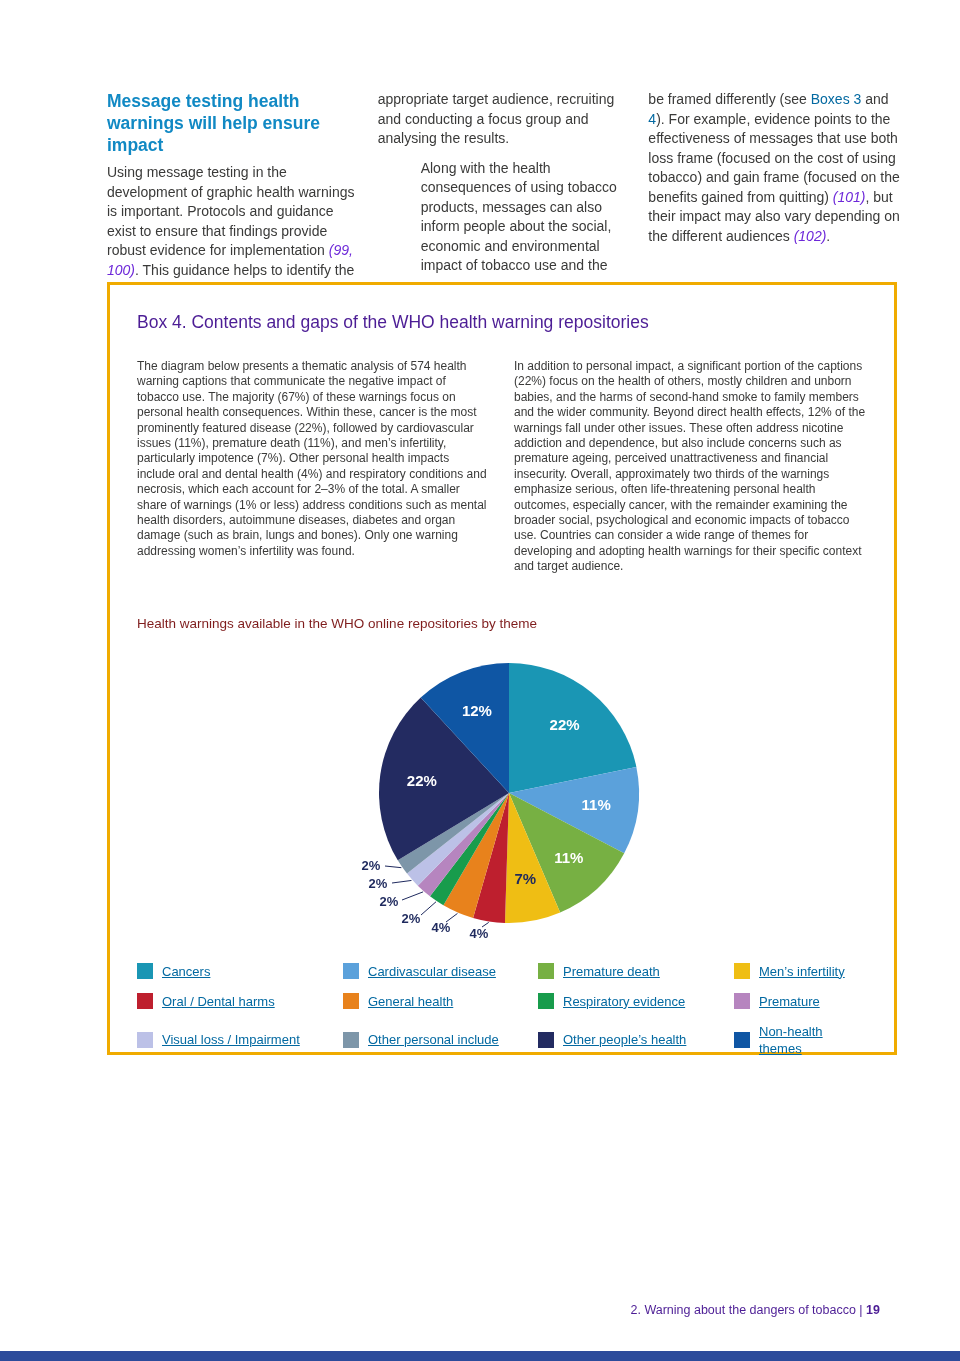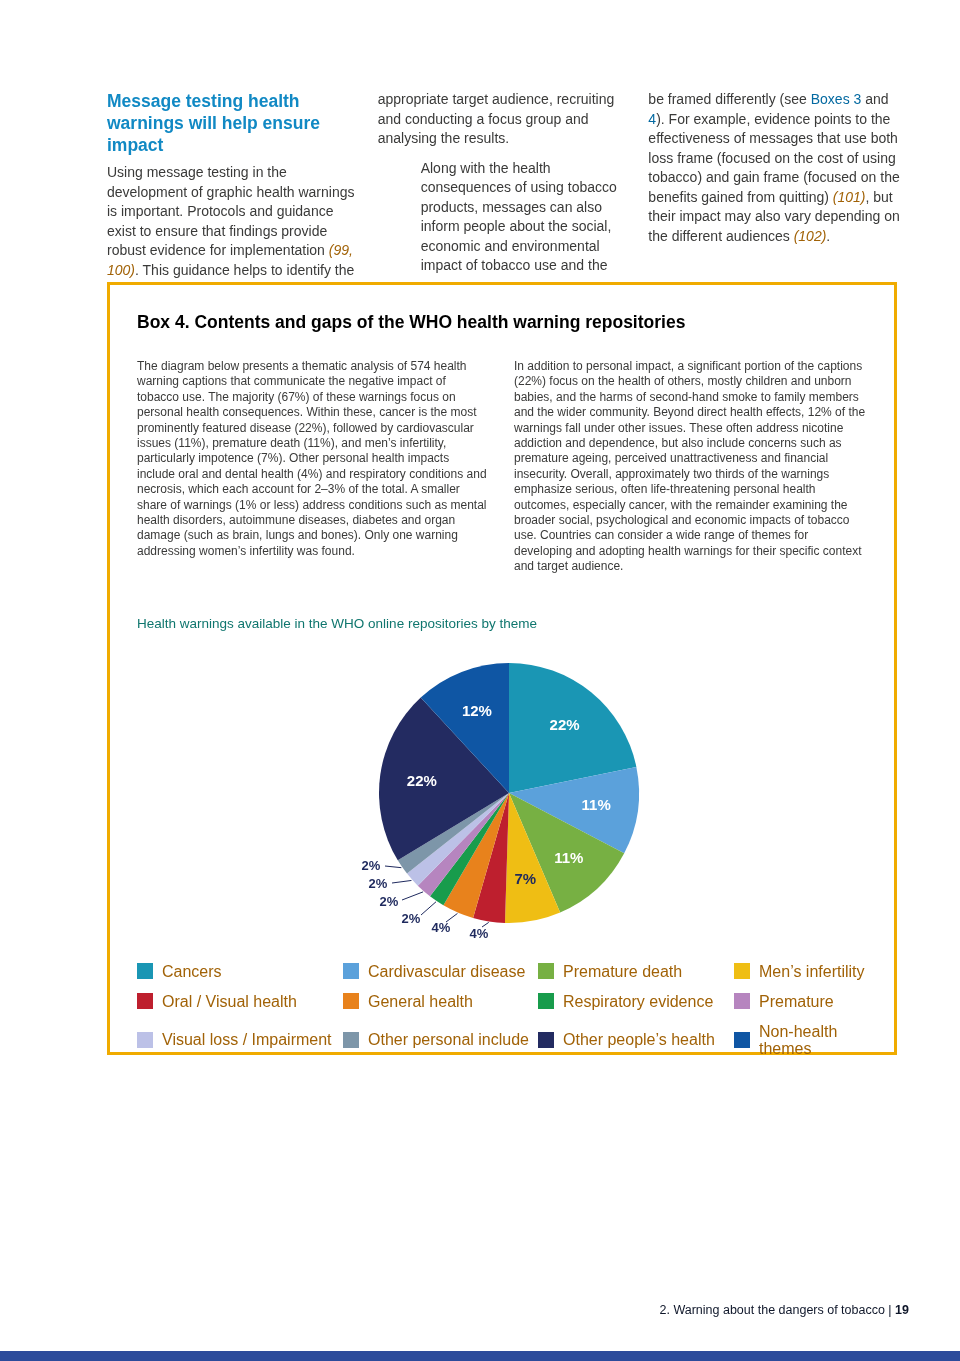--- a/index.html
+++ b/index.html
@@ -5,45 +5,45 @@
   html,body{margin:0;padding:0;background:#ffffff;}
   .page{position:relative;width:960px;height:1361px;background:#ffffff;overflow:hidden;
         font-family:"Liberation Sans",sans-serif;color:#3a3a39;padding-left:9px;}
 
   
   .top-cols{position:absolute;left:107px;top:90px;width:794px;display:flex;gap:18px;}
   .top-col{width:253px;font-size:14px;line-height:19.5px;}
   .article-heading{margin:0 0 7px 0;font-size:17.5px;line-height:22px;font-weight:700;color:#1189c4;}
   .top-col p{margin:0;}
   .top-col p + p{margin-top:10px;margin-left:43px;}
-  .ref{color:#a16207;font-style:italic;}
+  .ref{color:#6d28d9;font-style:italic;}
   .link{color:#0369a1;}
 
   
   .box{position:absolute;left:107px;top:282px;width:790px;height:773px;box-sizing:border-box;
        border:3px solid #f0ab00;background:#ffffff;padding:26px 27px 0 27px;}
-  .box-title{margin:0 0 26px 0;font-size:17.5px;line-height:22px;font-weight:700;color:#000000;}
+  .box-title{margin:0 0 26px 0;font-size:17.5px;line-height:22px;font-weight:400;color:#4c1d95;}
   .box-cols{display:flex;gap:24px;}
   .box-col{flex:1;font-size:12px;line-height:15.4px;color:#3a3a39;}
   .box-col p{margin:0;}
-  .chart-title{margin:40px 0 0 0;font-size:13.5px;line-height:18px;color:#0f766e;}
+  .chart-title{margin:40px 0 0 0;font-size:13.5px;line-height:18px;color:#7f1d1d;}
 
   .chart-area{position:relative;height:312px;margin-top:10px;}
   .chart-area svg{position:absolute;left:0;top:0;}
   .pie-label-inside{font-family:"Liberation Sans",sans-serif;font-size:15px;font-weight:700;}
   .pie-label-outside{font-family:"Liberation Sans",sans-serif;font-size:13px;font-weight:600;}
 
   
   .legend{margin-top:8px;display:grid;grid-template-columns:206px 195px 196px 1fr;row-gap:13px;}
   .legend-item{display:flex;align-items:center;}
   .legend-swatch{width:16px;height:16px;margin-right:9px;flex:0 0 16px;}
-  .legend-label{font-size:16px;line-height:17px;color:#a16207;}
+  .legend-label{font-size:13px;line-height:17px;color:#0369a1;text-decoration:underline;}
 
   
-  .footer{position:absolute;right:60px;top:1303px;font-size:12.5px;color:#0f172a;}
+  .footer{position:absolute;right:89px;top:1303px;font-size:12.5px;color:#4c1d95;}
   .footer .pagenum{font-weight:700;}
   .bottom-bar{position:absolute;left:0;bottom:0;width:100%;height:10px;background:#2c4b9b;}
 </style>
 </head>
 <body>
 
 <div class="page">
 
   <div class="top-cols">
     <div class="top-col">
@@ -119,21 +119,21 @@
         <div class="legend-item">
           <span class="legend-swatch" style="background: rgb(119, 176, 67);"></span>
           <span class="legend-label">Premature death</span>
         </div>
         <div class="legend-item">
           <span class="legend-swatch" style="background: rgb(239, 190, 20);"></span>
           <span class="legend-label">Men’s infertility</span>
         </div>
         <div class="legend-item">
           <span class="legend-swatch" style="background: rgb(190, 31, 46);"></span>
-          <span class="legend-label">Oral / Visual health</span>
+          <span class="legend-label">Oral / Dental harms</span>
         </div>
         <div class="legend-item">
           <span class="legend-swatch" style="background: rgb(232, 130, 28);"></span>
           <span class="legend-label">General health</span>
         </div>
         <div class="legend-item">
           <span class="legend-swatch" style="background: rgb(24, 156, 76);"></span>
           <span class="legend-label">Respiratory evidence</span>
         </div>
         <div class="legend-item">

